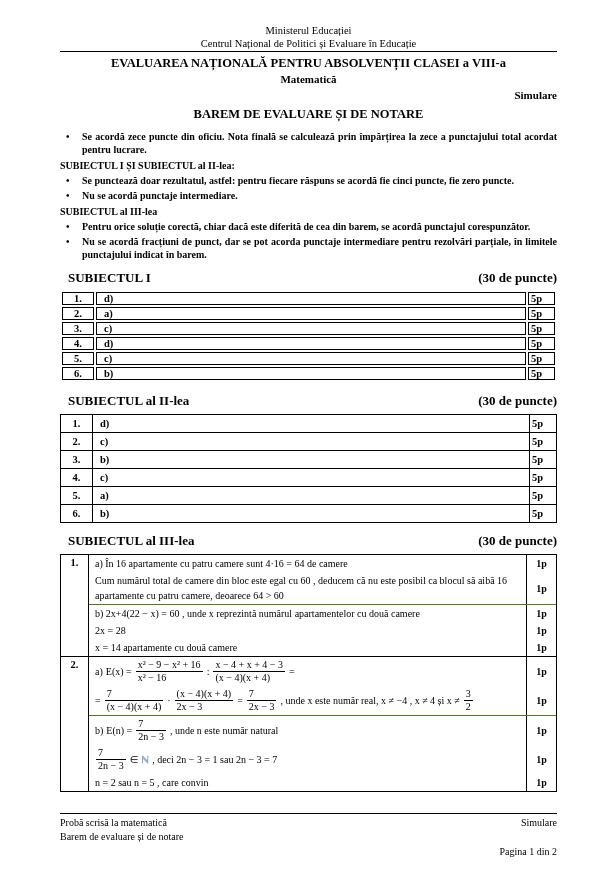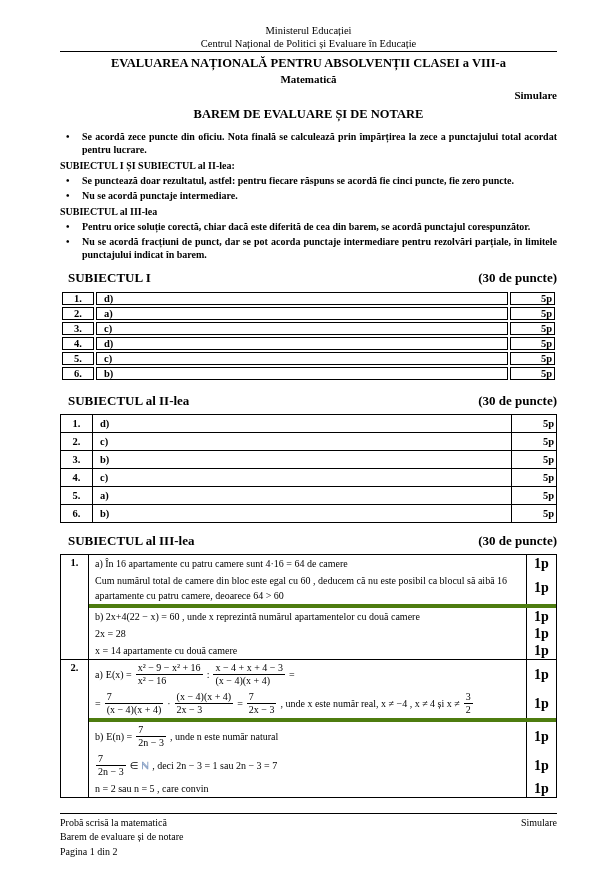--- a/index.html
+++ b/index.html
@@ -38,45 +38,45 @@
   .sec2-head { margin-top:11px; margin-bottom:5px;font-family:Liberation Serif, serif; }
   .sec3-head { margin-top:10px; margin-bottom:5px; }
 
   
   table.t1 { width:100%; border-collapse:separate; border-spacing:2px; }
   table.t1 td { border:1px solid #000; font-size:10.5px; font-weight:bold; height:13px; padding:0 2px; }
   table.t2 { width:100%; border-collapse:collapse; }
   table.t2 td { border:1px solid #000; font-size:10.5px; font-weight:bold; height:18px; padding:0 2px; }
   td.cn { width:32px; text-align:center; }
   td.ca { padding-left:7px !important; }
-  td.cp { width:45px; text-align:right; }
+  td.cp { width:27px; text-align:left; }
 
   
   table.t3 { width:100%; border-collapse:collapse; margin-top:1px; }
   table.t3 td { border:1px solid #000; vertical-align:top; }
   td.qn { width:28px; text-align:center; font-weight:bold; font-size:10.5px; padding-top:2px; }
   td.qb { padding:0; }
   .sect { }
-  .sect.bb { border-bottom:4px solid #4d7c0f; }
+  .sect.bb { border-bottom:1px solid #4d7c0f; }
   .item { display:flex; align-items:stretch; }
   .item .txt { flex:1; font-size:10px; line-height:1.5; padding:1px 4px 1px 6px; text-align:left; }
   .item .pts { width:30px; flex:none; border-left:1px solid #000;
                display:flex; align-items:center; justify-content:center;
-               font-size:14px; font-weight:bold; }
+               font-size:10px; font-weight:bold; }
   .mathline { display:flex; flex-wrap:wrap; align-items:center; column-gap:3px; padding-top:2px !important; padding-bottom:2px !important; }
   .frac { display:inline-block; vertical-align:middle; margin:0 1px; }
   .frac .fnum { display:block; border-bottom:1px solid #000; padding:0 2px; line-height:1.2; font-size:10px; }
   .frac .fden { display:block; padding:0 2px; line-height:1.2; font-size:10px; }
   .nat { color:#8ba3c7; font-weight:bold; }
 
   
   .footer { position:absolute; left:60px; top:813px; width:497px; font-size:10px; line-height:1.35; }
   .frule { border-top:1px solid #000; margin-bottom:2px; }
   .frow { display:flex; justify-content:space-between; }
-  .fpage { text-align:left; margin-top:2px; }
+  .fpage { text-align:right; margin-top:2px; }
 </style>
 </head>
 <body>
 
 <div class="page">
   <div class="content">
 
     <div class="hdr-top">
       <div class="c s10">Ministerul Educației</div>
       <div class="c s10">Centrul Național de Politici și Evaluare în Educație</div>

